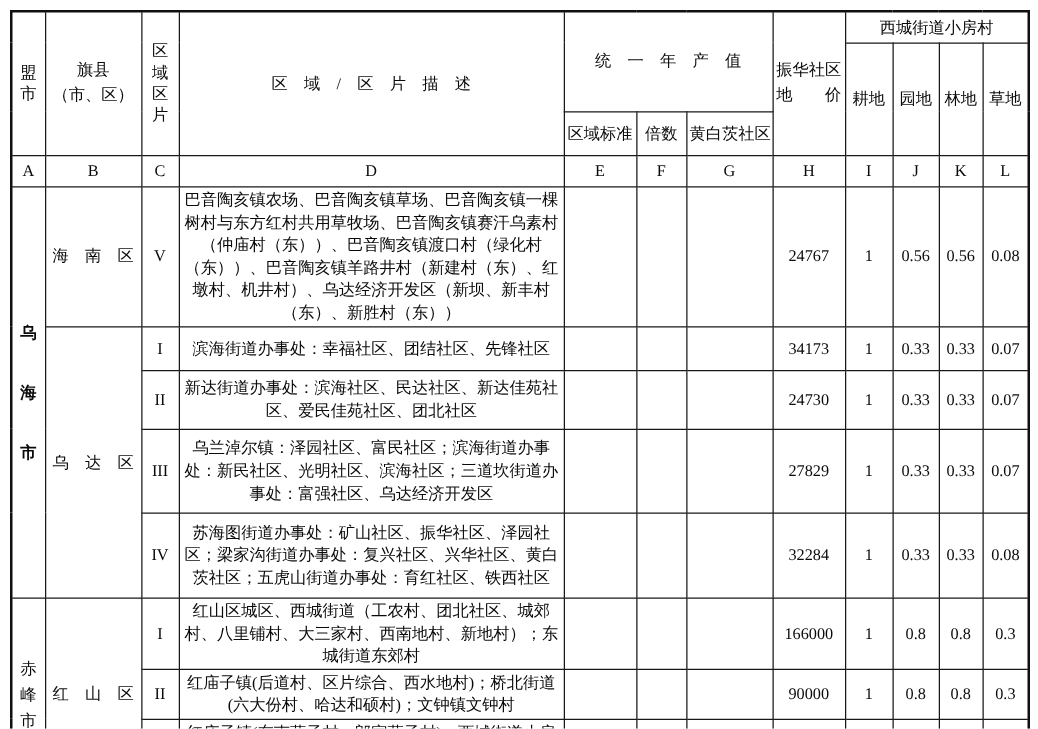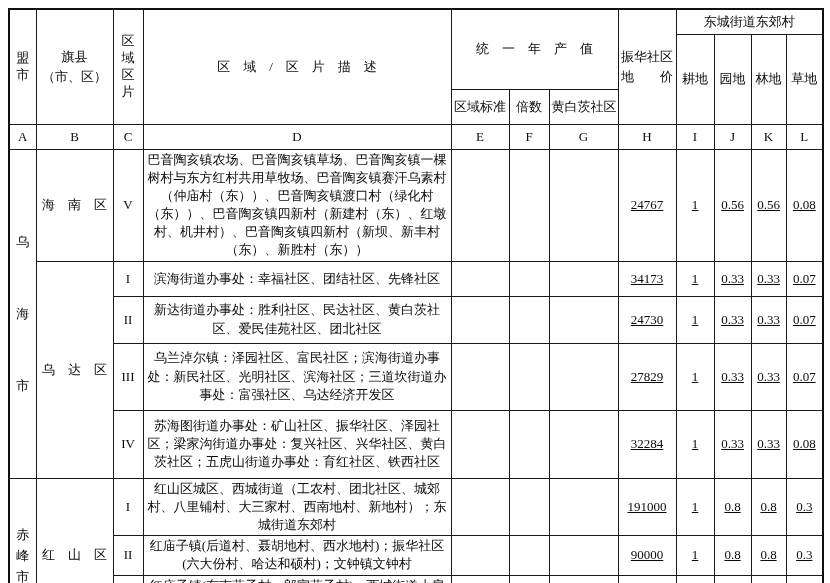--- a/index.html
+++ b/index.html
@@ -15,26 +15,26 @@
   .grid th,.grid td{
     border:1px solid #181818;
     font-weight:normal;font-size:13px;
     text-align:center;vertical-align:middle;
     padding:1px 2px;overflow:hidden;
   }
   .desc{
     text-align:left;padding:2px 7px;line-height:1.4;font-size:12.5px;
   }
   .vert{width:1em;margin:0 auto;word-break:break-all;line-height:1.3;}
-  .city-spread{line-height:72px;}
+  .city-spread{line-height:48px;font-weight:bold;}
   .city-tight{line-height:21px;}
   .hletters th{font-size:13px;}
-  .num{font-size:13px;text-decoration:underline;}
+  .num{font-size:13px;}
   .zone{font-size:14px;}
-  .twoline{line-height:1.5;}
+  .twoline{line-height:1.5;font-family:Liberation Mono, monospace;}
   .nowrap{white-space:nowrap;}
 </style>
 </head>
 <body>
 
 <div class="page">
   <table class="grid">
     <colgroup>
       <col style="width:27px">
         <col style="width:77px">
@@ -64,21 +64,21 @@
           <div class="vert">区域区片</div>
         </th>
         <th rowspan="3">区　域　/　区　片　描　述</th>
         <th colspan="3" rowspan="2">统　一　年　产　值</th>
         <th rowspan="3">
           <div class="twoline">
             <div>振华社区</div>
             <div>地　　价</div>
           </div>
         </th>
-        <th colspan="4">东城街道东郊村</th>
+        <th colspan="4">西城街道小房村</th>
       </tr>
       <tr style="height:55px">
         <th rowspan="2">耕地</th>
         <th rowspan="2">园地</th>
         <th rowspan="2">林地</th>
         <th rowspan="2">草地</th>
       </tr>
       <tr style="height:35px">
         <th class="nowrap">区域标准</th>
         <th>倍数</th>
@@ -99,21 +99,21 @@
         <th>L</th>
       </tr>
     </thead>
     <tbody>
       <tr style="height:96px">
         <td rowspan="5">
           <div class="vert city-spread">乌海市</div>
         </td>
         <td>海　南　区</td>
         <td class="zone">V</td>
-        <td class="desc">巴音陶亥镇农场、巴音陶亥镇草场、巴音陶亥镇一棵树村与东方红村共用草牧场、巴音陶亥镇赛汗乌素村（仲庙村（东））、巴音陶亥镇渡口村（绿化村（东））、巴音陶亥镇四新村（新建村（东）、红墩村、机井村）、巴音陶亥镇四新村（新坝、新丰村（东）、新胜村（东））</td>
+        <td class="desc">巴音陶亥镇农场、巴音陶亥镇草场、巴音陶亥镇一棵树村与东方红村共用草牧场、巴音陶亥镇赛汗乌素村（仲庙村（东））、巴音陶亥镇渡口村（绿化村（东））、巴音陶亥镇羊路井村（新建村（东）、红墩村、机井村）、乌达经济开发区（新坝、新丰村（东）、新胜村（东））</td>
         <td></td>
         <td></td>
         <td></td>
         <td class="num">24767</td>
         <td class="num">1</td>
         <td class="num">0.56</td>
         <td class="num">0.56</td>
         <td class="num">0.08</td>
       </tr>
       <tr style="height:35px">
@@ -124,21 +124,21 @@
         <td></td>
         <td></td>
         <td class="num">34173</td>
         <td class="num">1</td>
         <td class="num">0.33</td>
         <td class="num">0.33</td>
         <td class="num">0.07</td>
       </tr>
       <tr style="height:47px">
         <td class="zone">II</td>
-        <td class="desc">新达街道办事处：胜利社区、民达社区、黄白茨社区、爱民佳苑社区、团北社区</td>
+        <td class="desc">新达街道办事处：滨海社区、民达社区、新达佳苑社区、爱民佳苑社区、团北社区</td>
         <td></td>
         <td></td>
         <td></td>
         <td class="num">24730</td>
         <td class="num">1</td>
         <td class="num">0.33</td>
         <td class="num">0.33</td>
         <td class="num">0.07</td>
       </tr>
       <tr style="height:67px">
@@ -168,29 +168,29 @@
       <tr style="height:48px">
         <td rowspan="3">
           <div class="vert city-tight">赤峰市</div>
         </td>
         <td rowspan="3">红　山　区</td>
         <td class="zone">I</td>
         <td class="desc">红山区城区、西城街道（工农村、团北社区、城郊村、八里铺村、大三家村、西南地村、新地村）；东城街道东郊村</td>
         <td></td>
         <td></td>
         <td></td>
-        <td class="num">191000</td>
+        <td class="num">166000</td>
         <td class="num">1</td>
         <td class="num">0.8</td>
         <td class="num">0.8</td>
         <td class="num">0.3</td>
       </tr>
       <tr style="height:34px">
         <td class="zone">II</td>
-        <td class="desc">红庙子镇(后道村、聂胡地村、西水地村)；振华社区(六大份村、哈达和硕村)；文钟镇文钟村</td>
+        <td class="desc">红庙子镇(后道村、区片综合、西水地村)；桥北街道(六大份村、哈达和硕村)；文钟镇文钟村</td>
         <td></td>
         <td></td>
         <td></td>
         <td class="num">90000</td>
         <td class="num">1</td>
         <td class="num">0.8</td>
         <td class="num">0.8</td>
         <td class="num">0.3</td>
       </tr>
       <tr style="height:35px">

